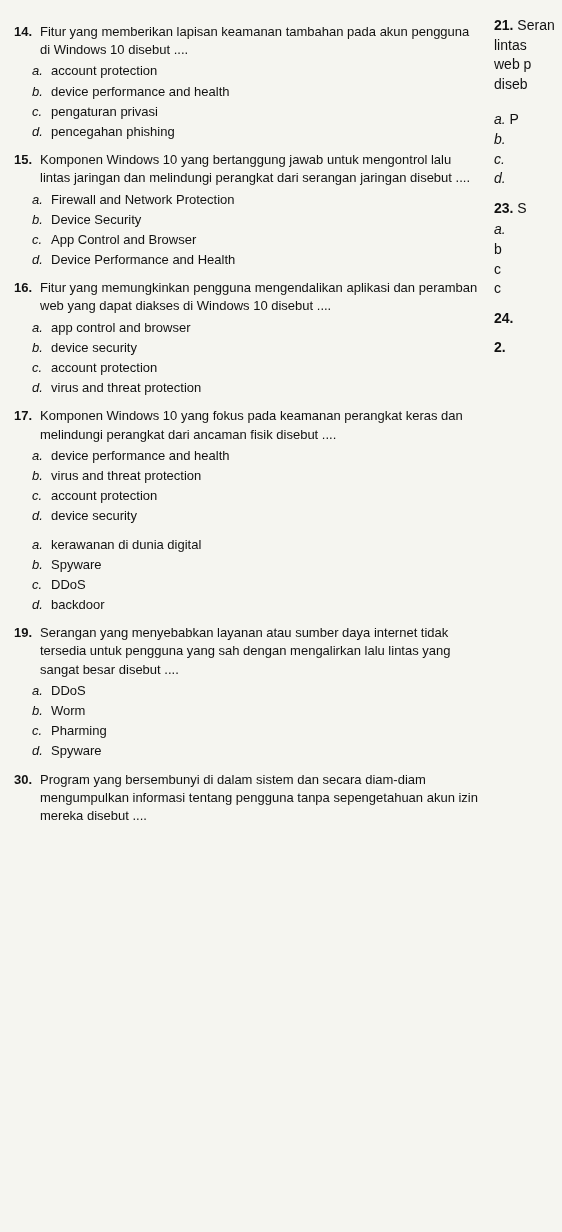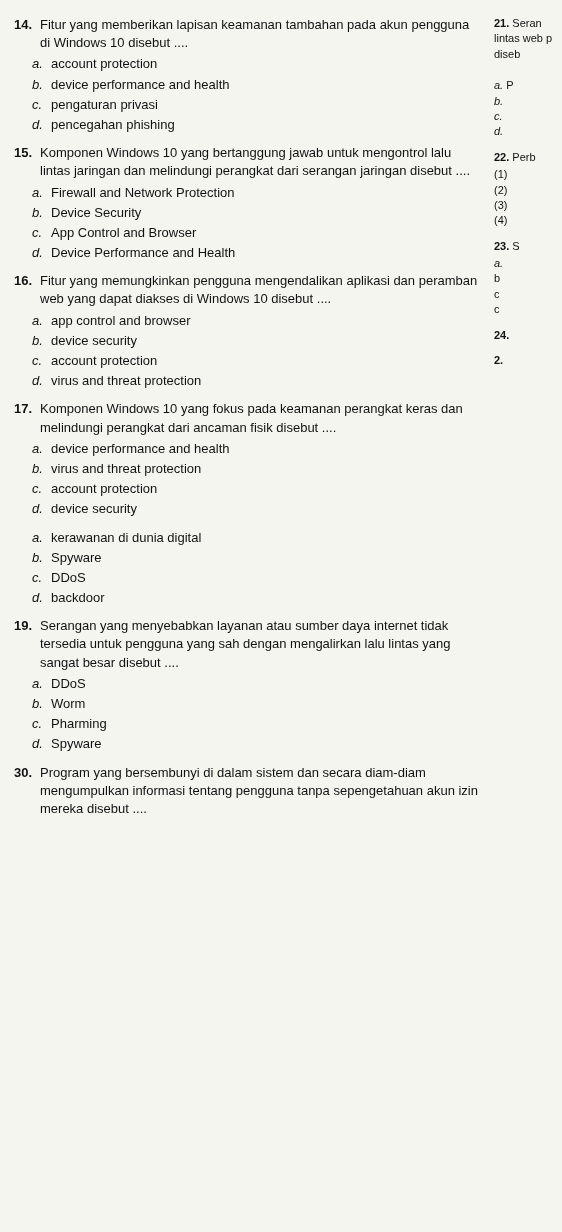--- a/index.html
+++ b/index.html
@@ -20,24 +20,25 @@
       display: flex;
       width: 100%;
     }
     .left-col {
       flex: 1;
       padding: 8px 10px 8px 14px;
     }
     .right-col {
       width: 72px;
       padding: 8px 6px 8px 4px;
-      font-size: 11px;
+      font-size: 14px;
     }
     .question-block {
       margin-bottom: 10px;
+      margin-top: 7px;
     }
     .question-header {
       display: flex;
       gap: 4px;
       margin-bottom: 3px;
       line-height: 1.4;
     }
     .q-num {
       font-weight: bold;
       min-width: 22px;
@@ -238,30 +239,20 @@
       <span class="r-num bold">21.</span>
       <span> Seran lintas web p diseb</span>
       <div style="margin-top:16px;">
         <div><span class="italic">a.</span> P</div>
         <div><span class="italic">b.</span></div>
         <div><span class="italic">c.</span></div>
         <div><span class="italic">d.</span></div>
       </div>
     </div>
 
-    <div class="right-item">
-      <span class="r-num bold">22.</span>
-      <span> Perb</span>
-      <div style="margin-top:2px;">
-        <div>(1)</div>
-        <div>(2)</div>
-        <div>(3)</div>
-        <div>(4)</div>
-      </div>
-    </div>
 
     <div class="right-item">
       <span class="r-num bold">23.</span>
       <span> S</span>
       <div style="margin-top:2px;">
         <div><span class="italic">a.</span></div>
         <div>b</div>
         <div>c</div>
         <div>c</div>
       </div>

